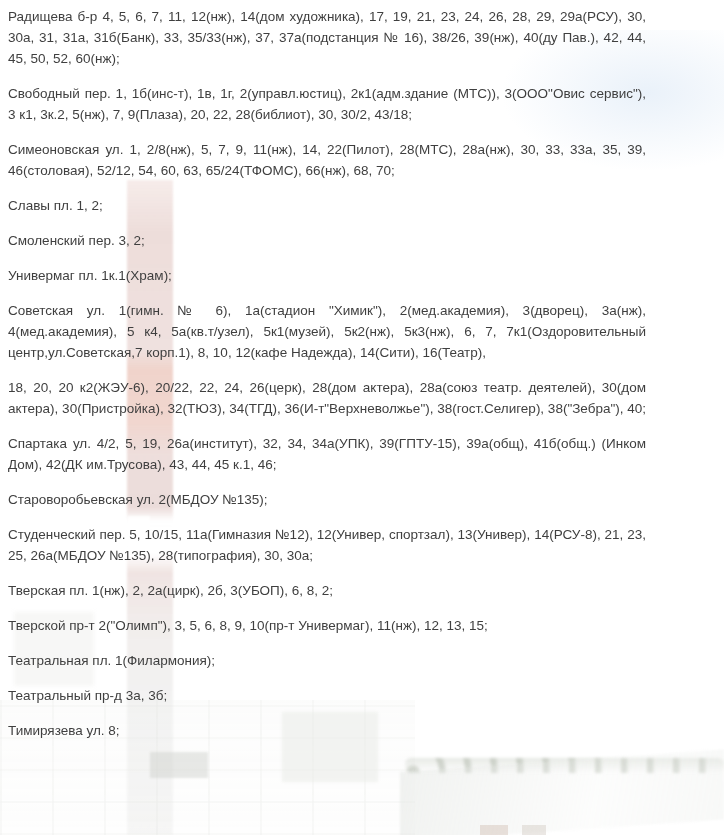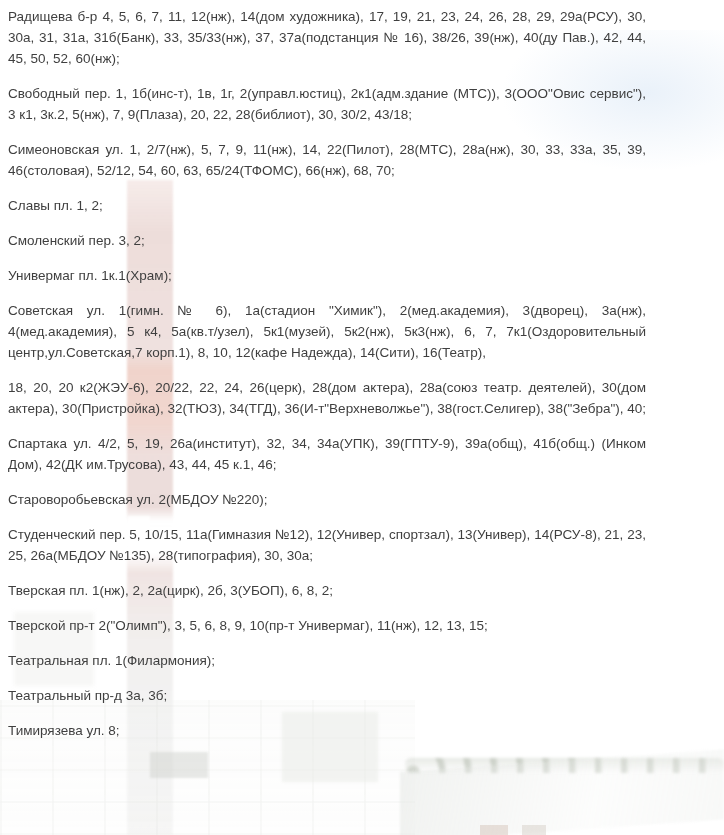--- a/index.html
+++ b/index.html
@@ -150,28 +150,28 @@
     <div class="facade-window-a"></div>
     <div class="facade-window-b"></div>
     <div class="treeline"></div>
     <div class="rooftop"></div>
     <div class="rooftop-windows"></div>
   </div>
 
   <div class="content" id="address-list">
       <p class="para">Радищева б-р 4, 5, 6, 7, 11, 12(нж), 14(дом художника), 17, 19, 21, 23, 24, 26, 28, 29, 29а(РСУ), 30, 30а, 31, 31а, 31б(Банк), 33, 35/33(нж), 37, 37а(подстанция № 16), 38/26, 39(нж), 40(ду Пав.), 42, 44, 45, 50, 52, 60(нж);</p>
       <p class="para">Свободный пер. 1, 1б(инс-т), 1в, 1г, 2(управл.юстиц), 2к1(адм.здание (МТС)), 3(ООО"Овис сервис"), 3 к1, 3к.2, 5(нж), 7, 9(Плаза), 20, 22, 28(библиот), 30, 30/2, 43/18;</p>
-      <p class="para">Симеоновская ул. 1, 2/7(нж), 5, 7, 9, 11(нж), 14, 22(Пилот), 28(МТС), 28а(нж), 30, 33, 33а, 35, 39, 46(столовая), 52/12, 54, 60, 63, 65/24(ТФОМС), 66(нж), 68, 70;</p>
+      <p class="para">Симеоновская ул. 1, 2/8(нж), 5, 7, 9, 11(нж), 14, 22(Пилот), 28(МТС), 28а(нж), 30, 33, 33а, 35, 39, 46(столовая), 52/12, 54, 60, 63, 65/24(ТФОМС), 66(нж), 68, 70;</p>
       <p class="para">Славы пл. 1, 2;</p>
       <p class="para">Смоленский пер. 3, 2;</p>
       <p class="para">Универмаг пл. 1к.1(Храм);</p>
       <p class="para">Советская ул. 1(гимн. № 6), 1а(стадион "Химик"), 2(мед.академия), 3(дворец), 3а(нж), 4(мед.академия), 5 к4, 5а(кв.т/узел), 5к1(музей), 5к2(нж), 5к3(нж), 6, 7, 7к1(Оздоровительный центр,ул.Советская,7 корп.1), 8, 10, 12(кафе Надежда), 14(Сити), 16(Театр),</p>
       <p class="para">18, 20, 20 к2(ЖЭУ-6), 20/22, 22, 24, 26(церк), 28(дом актера), 28а(союз театр. деятелей), 30(дом актера), 30(Пристройка), 32(ТЮЗ), 34(ТГД), 36(И-т"Верхневолжье"), 38(гост.Селигер), 38("Зебра"), 40;</p>
-      <p class="para">Спартака ул. 4/2, 5, 19, 26а(институт), 32, 34, 34а(УПК), 39(ГПТУ-9), 39а(общ), 41б(общ.) (Инком Дом), 42(ДК им.Трусова), 43, 44, 45 к.1, 46;</p>
-      <p class="para">Староворобьевская ул. 2(МБДОУ №220);</p>
+      <p class="para">Спартака ул. 4/2, 5, 19, 26а(институт), 32, 34, 34а(УПК), 39(ГПТУ-15), 39а(общ), 41б(общ.) (Инком Дом), 42(ДК им.Трусова), 43, 44, 45 к.1, 46;</p>
+      <p class="para">Староворобьевская ул. 2(МБДОУ №135);</p>
       <p class="para">Студенческий пер. 5, 10/15, 11а(Гимназия №12), 12(Универ, спортзал), 13(Универ), 14(РСУ-8), 21, 23, 25, 26а(МБДОУ №135), 28(типография), 30, 30а;</p>
       <p class="para">Тверская пл. 1(нж), 2, 2а(цирк), 2б, 3(УБОП), 6, 8, 2;</p>
       <p class="para">Тверской пр-т 2("Олимп"), 3, 5, 6, 8, 9, 10(пр-т Универмаг), 11(нж), 12, 13, 15;</p>
       <p class="para">Театральная пл. 1(Филармония);</p>
       <p class="para">Театральный пр-д 3а, 3б;</p>
       <p class="para">Тимирязева ул. 8;</p>
     </div>
 
 </div>
 

